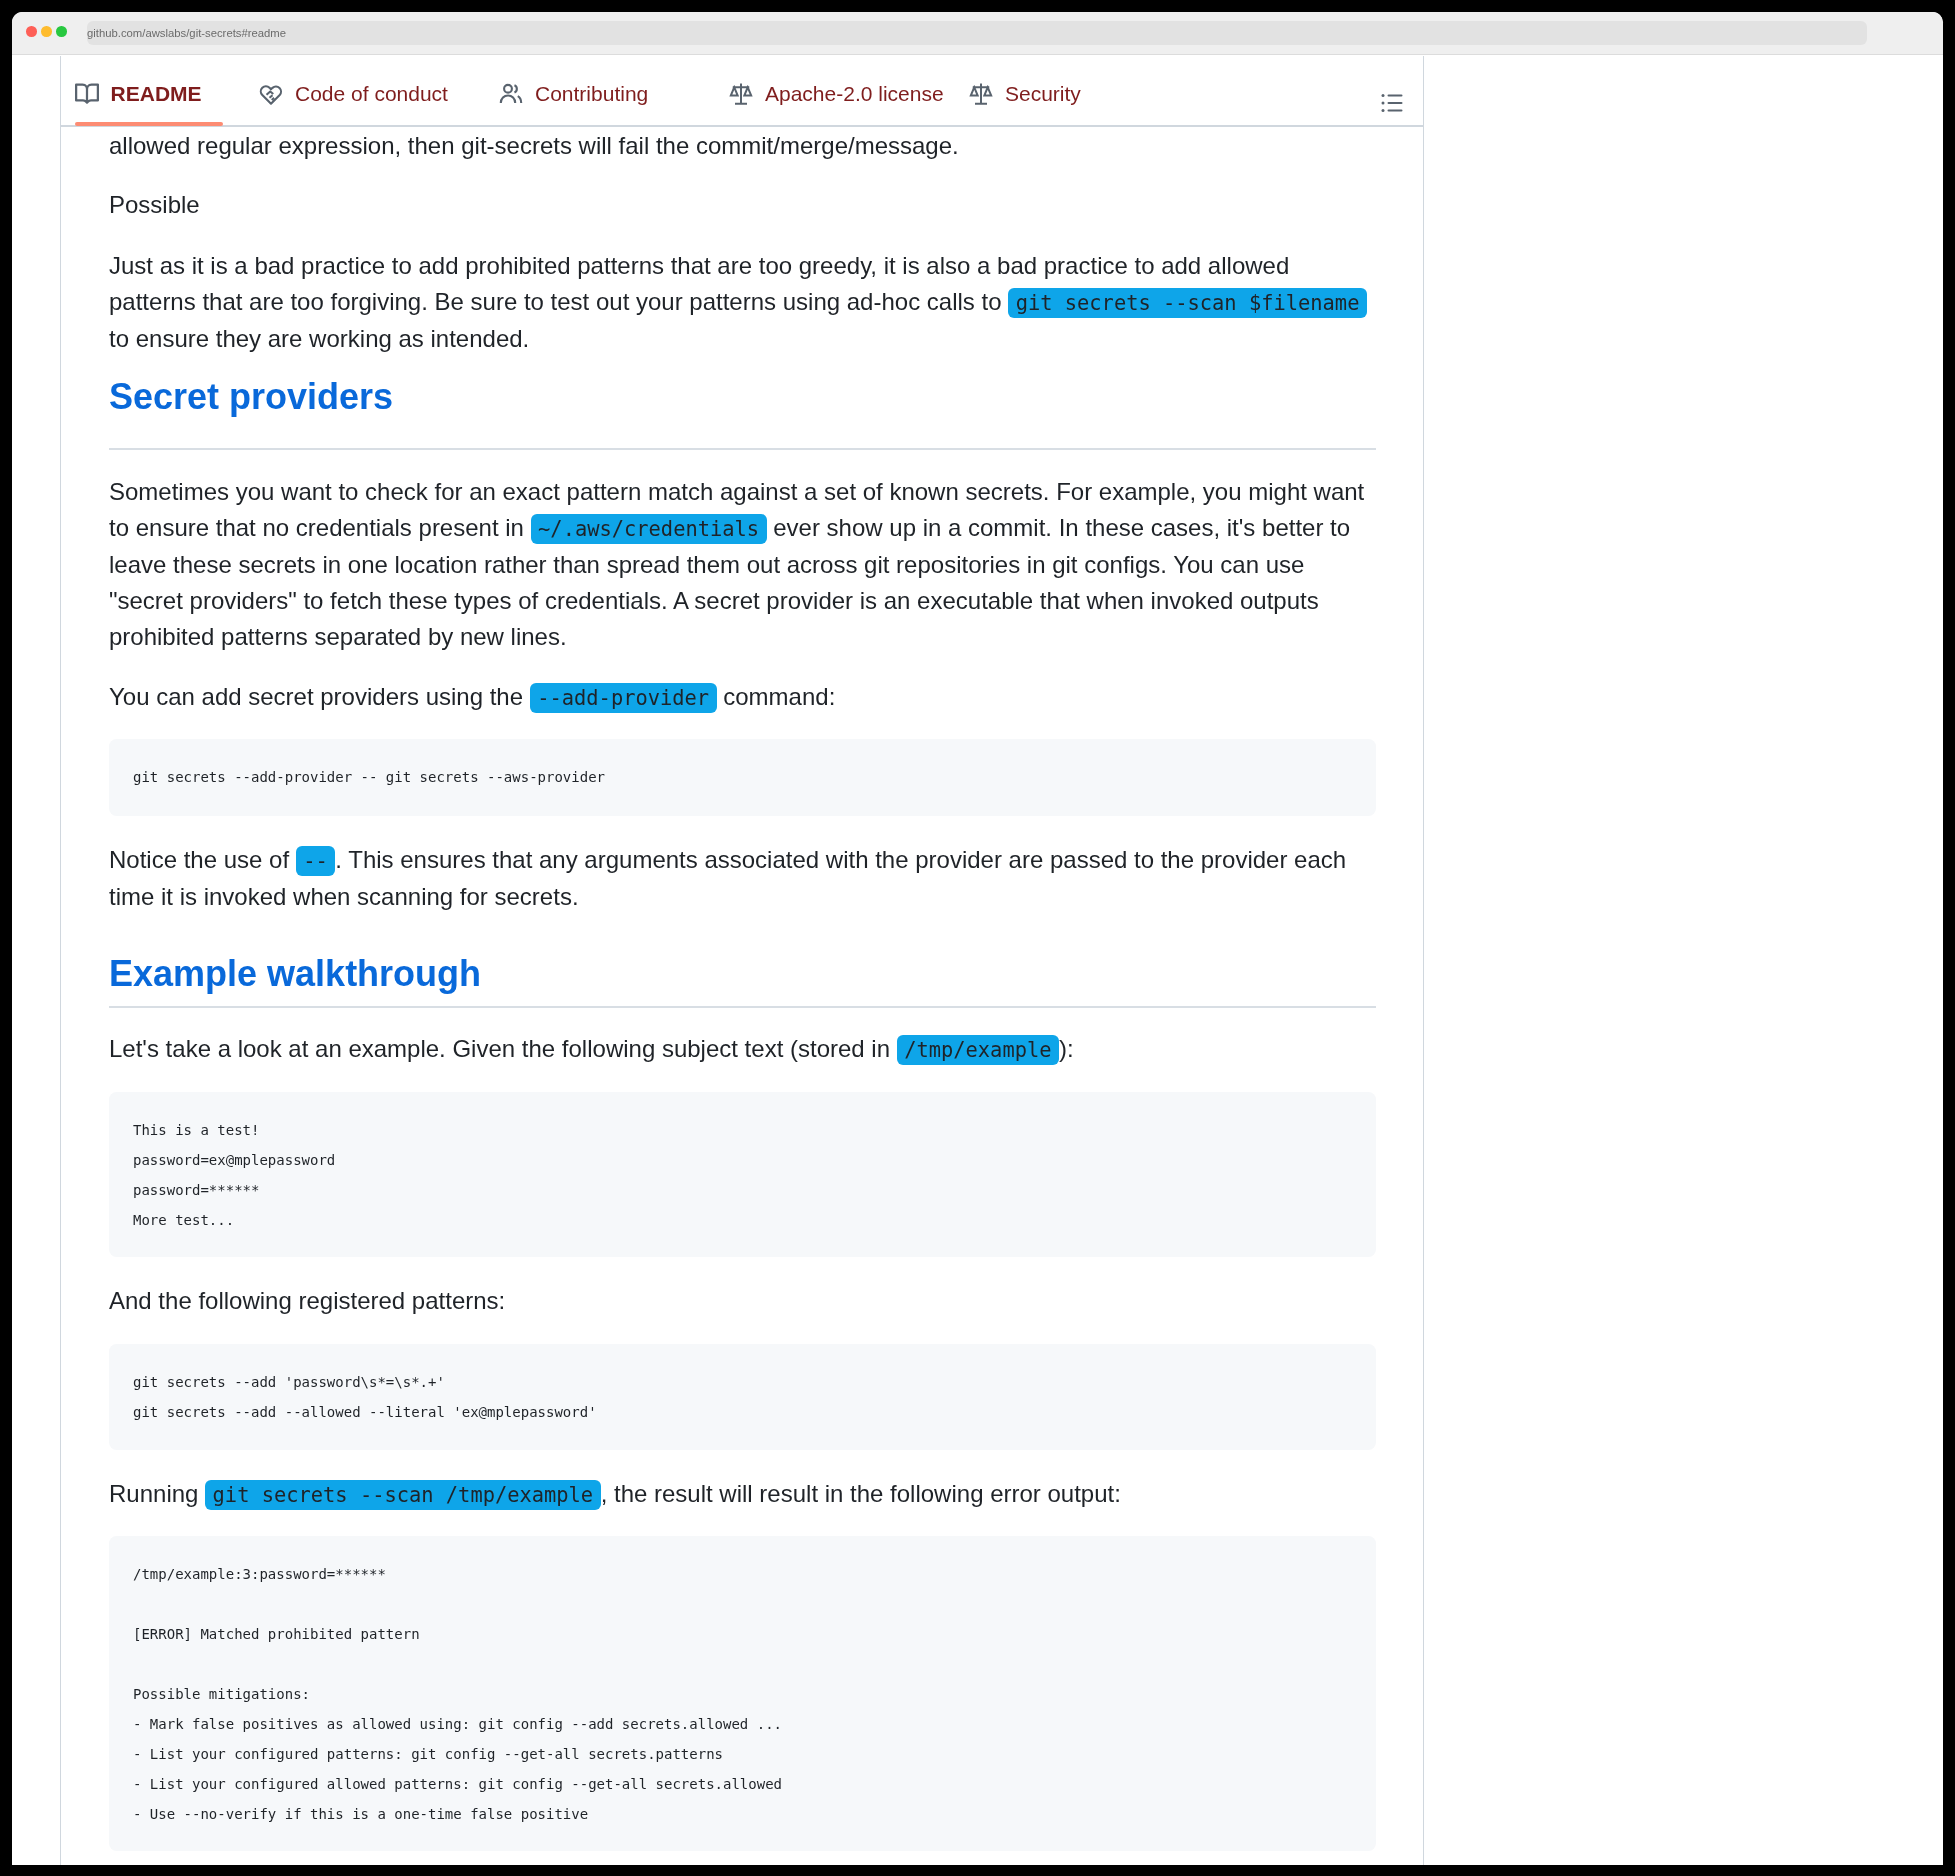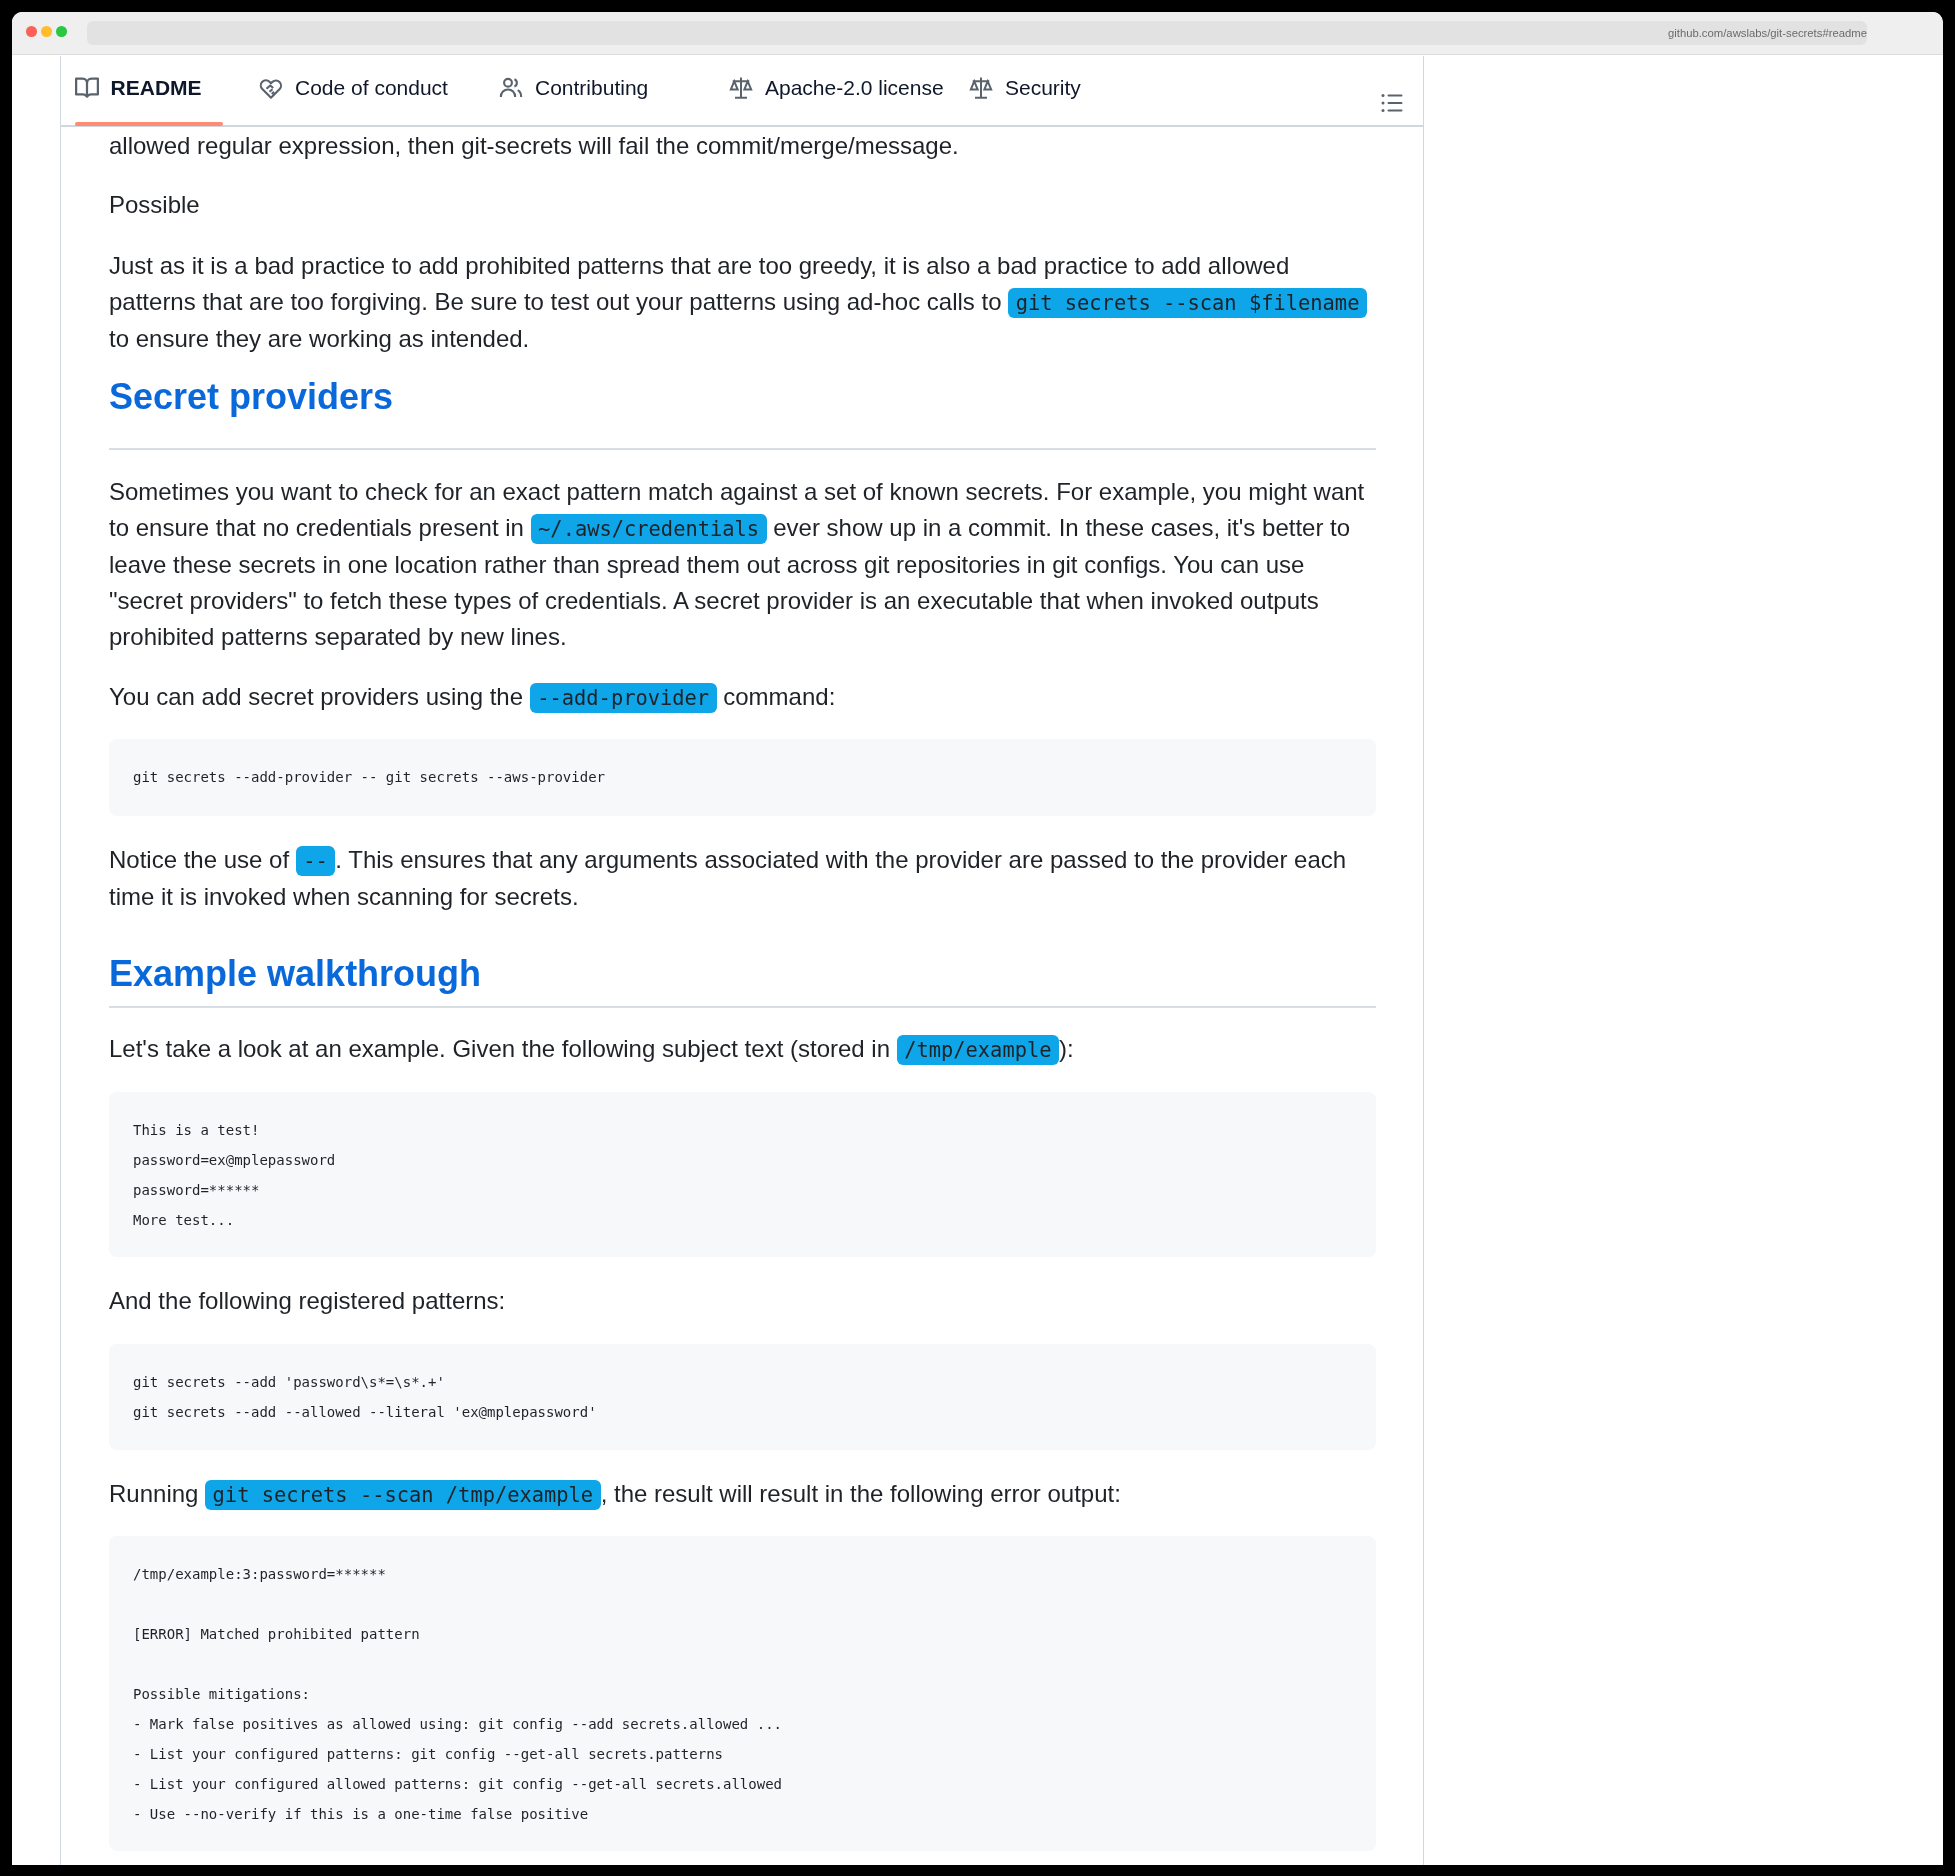--- a/index.html
+++ b/index.html
@@ -13,34 +13,34 @@
   }
   .chrome {
     position:absolute; left:0; top:0; width:1931px; height:42px;
     background:#efefef; border-bottom:1.5px solid #dcdcdc;
   }
   .lights { position:absolute; left:14.3px; top:14.3px; display:flex; gap:4.5px; }
   .light { width:10.6px; height:10.6px; border-radius:50%; }
   .url-bar {
     position:absolute; left:75px; top:9px; width:1780px; height:24px;
     background:#e2e2e2; border-radius:6px;
-    display:flex; align-items:center; justify-content:flex-end;
+    display:flex; align-items:center; justify-content:flex-start;
     font-size:11.3px; color:#6b6b6b;
   }
   .page {
     position:absolute; left:48px; top:44px; width:1362px; height:1810px;
     border-left:1.5px solid #d0d7de; border-right:1.5px solid #d0d7de; background:#fff;
   }
   .tabs {
     position:absolute; left:0; top:0; width:1362px; height:69px;
     border-bottom:2.3px solid #d0d7de; background:#fff; z-index:2;
   }
   .tab {
-    position:absolute; top:19.6px; height:30px; display:flex; align-items:flex-start; gap:12px;
-    font-size:21px; color:#0f172a; cursor:pointer; white-space:nowrap;
+    position:absolute; top:19.6px; height:30px; display:flex; align-items:flex-end; gap:12px;
+    font-size:21px; color:#7f1d1d; cursor:pointer; white-space:nowrap;
   }
   .tab.active { font-weight:bold; }
   .tab svg { width:24px; height:24px; flex:none; }
   .tab-underline {
     position:absolute; left:13.6px; top:66px; width:148px; height:3.8px; background:#fd8c73; border-radius:2.3px;
   }
   .toc-btn { position:absolute; left:1319px; top:35px; width:24px; height:24px; cursor:pointer; }
   .content {
     position:absolute; left:48px; top:0; width:1267px;
     font-size:24px; line-height:36px;

